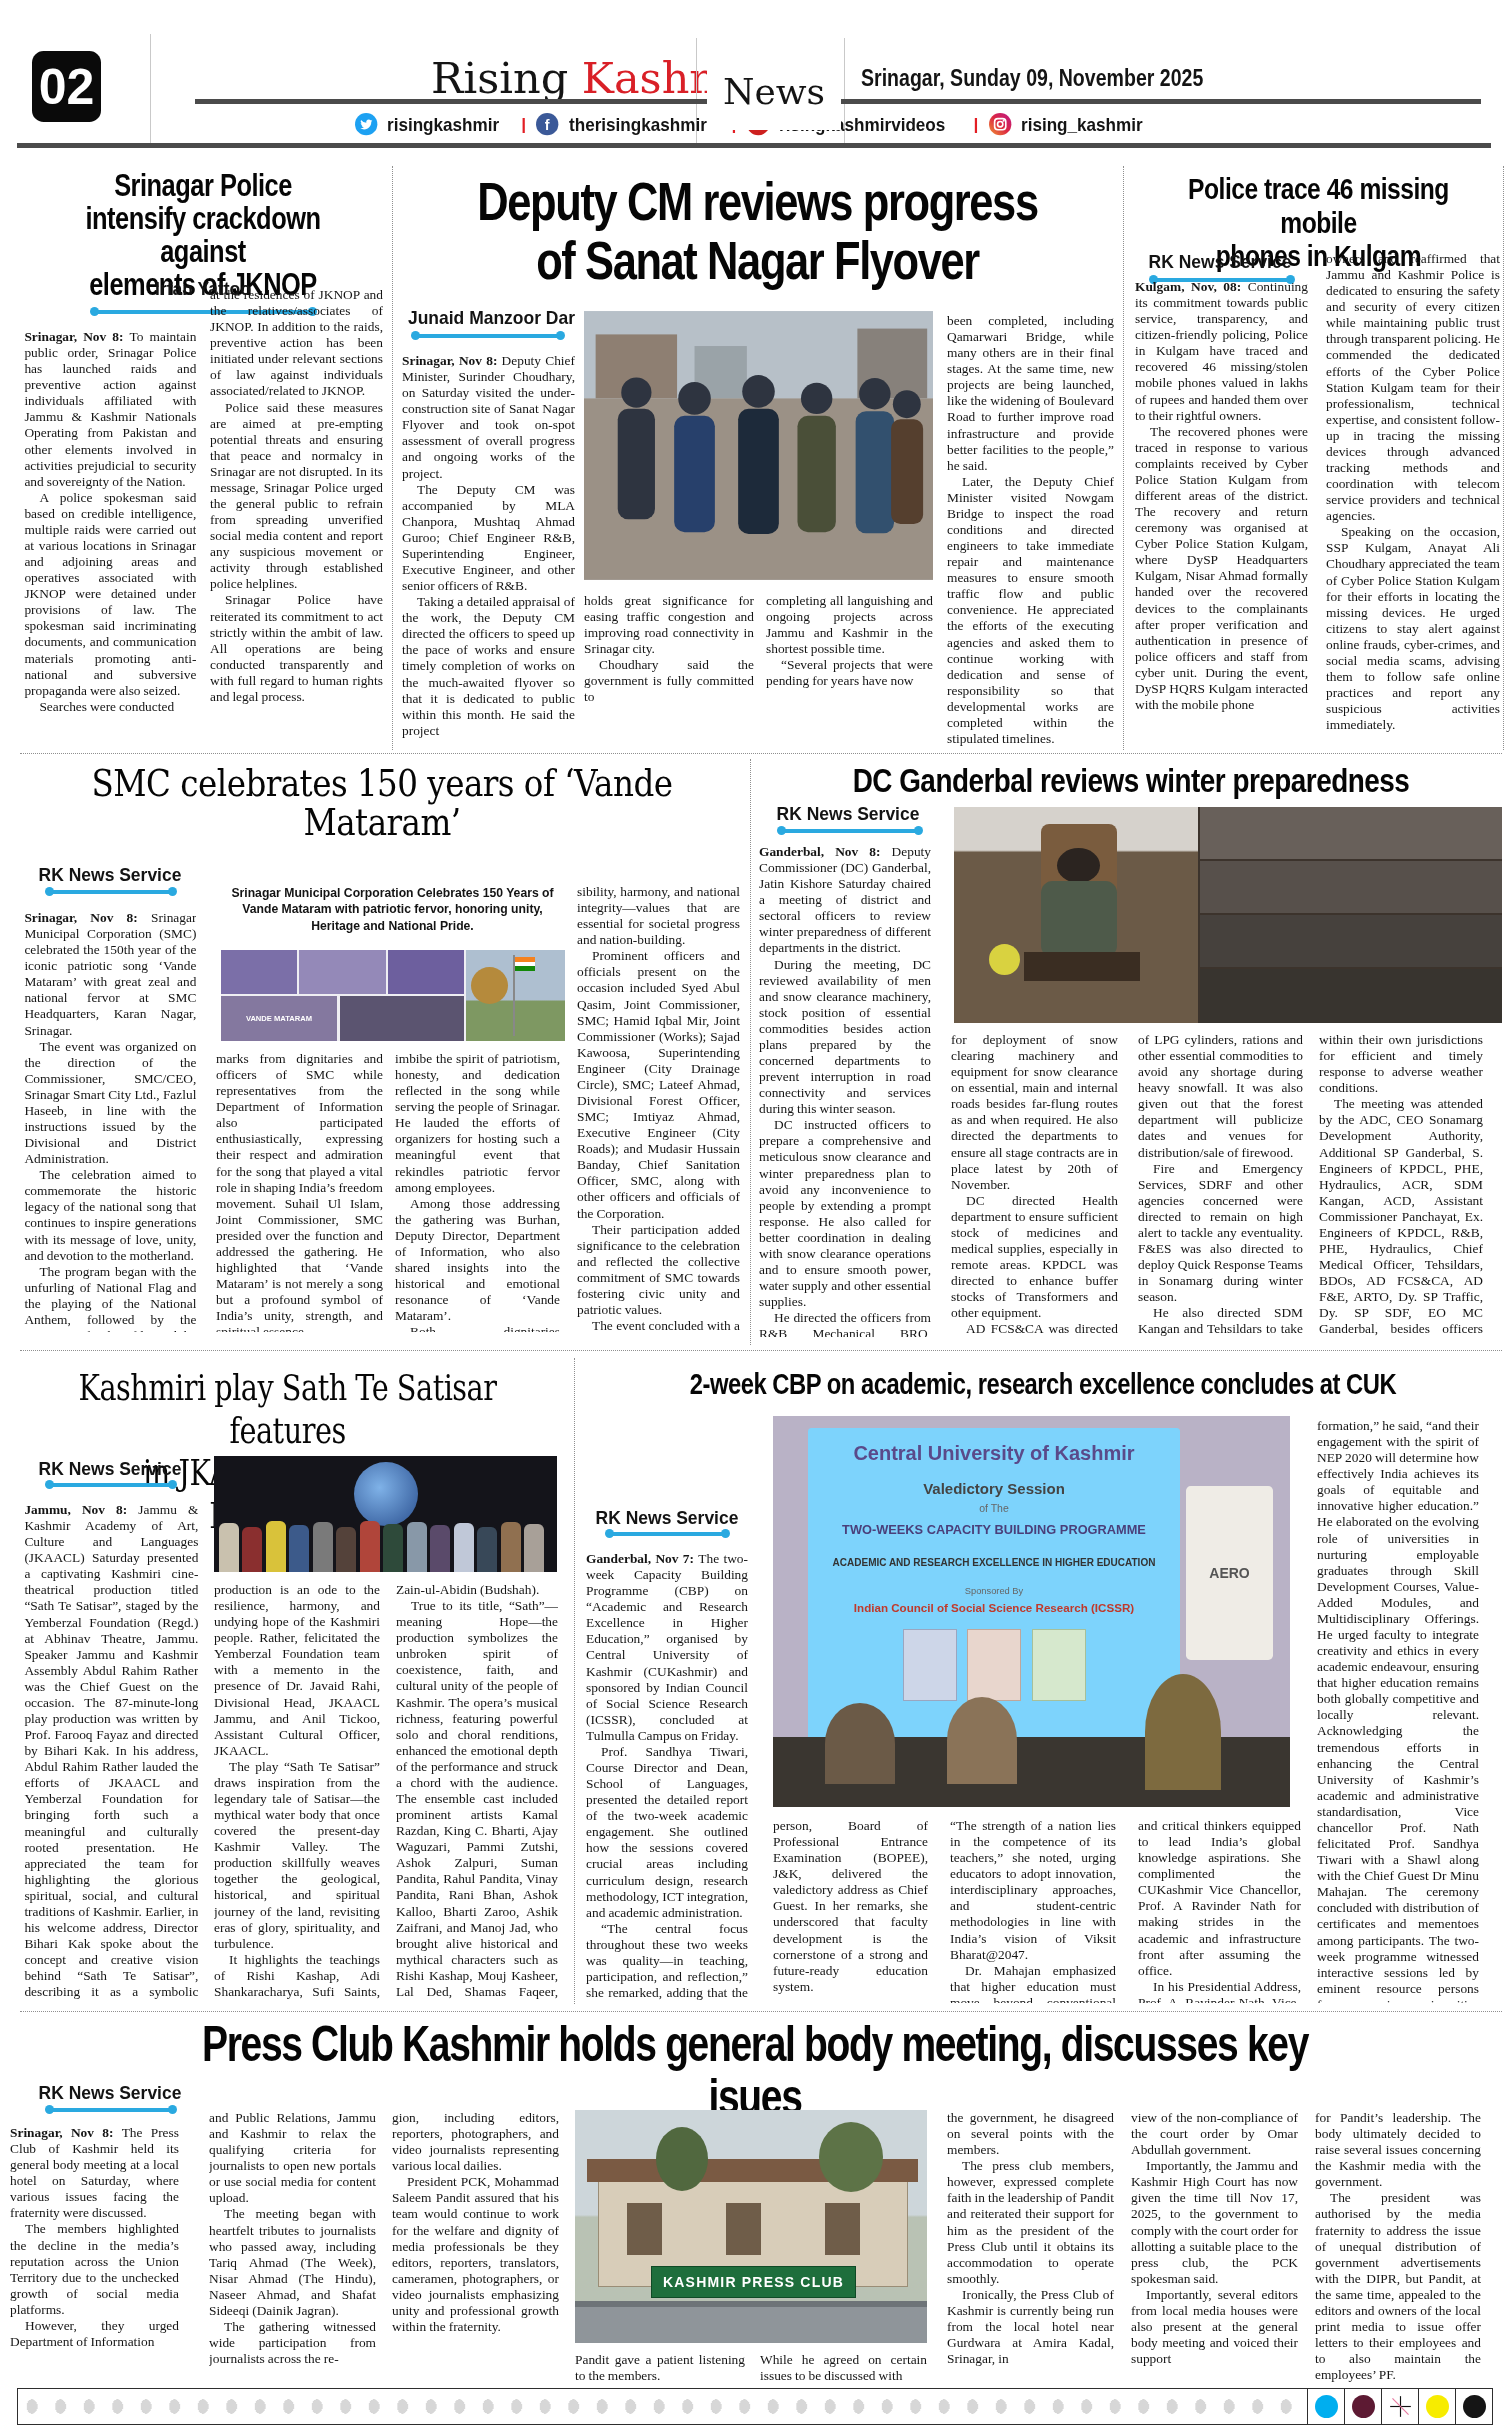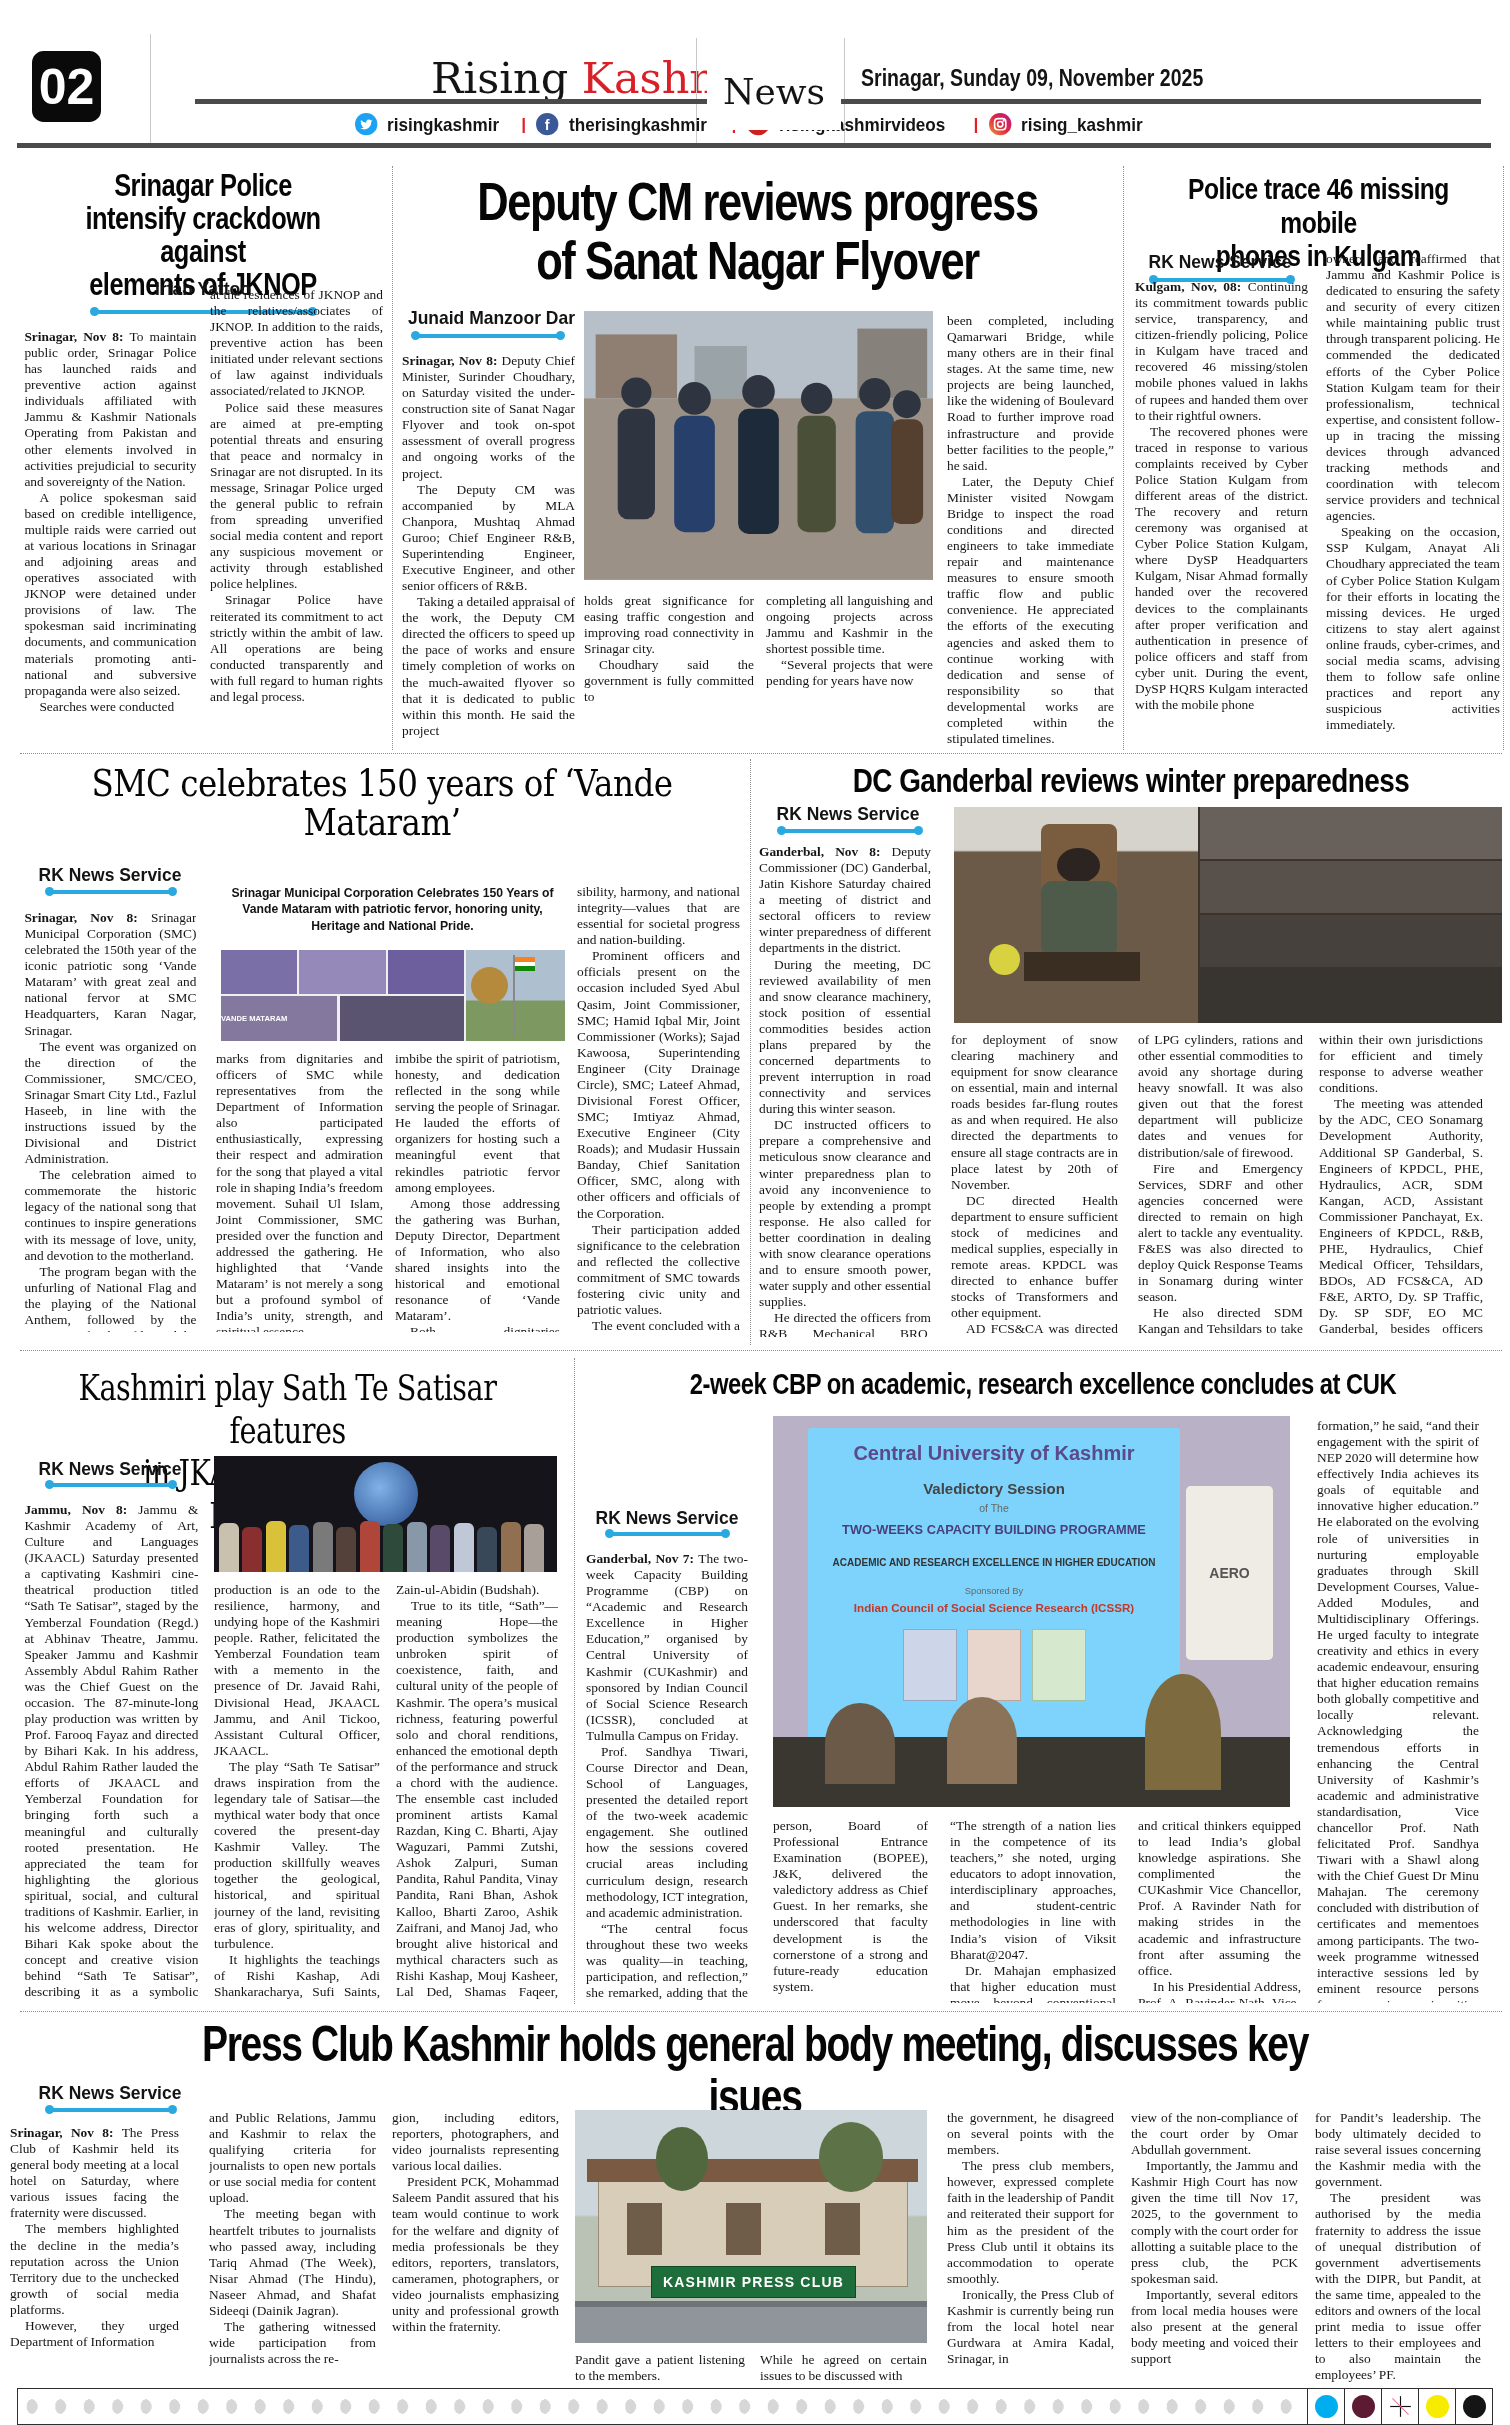--- a/index.html
+++ b/index.html
@@ -220,21 +220,21 @@
         <p>The celebration aimed to commemorate the historic legacy of the national song that continues to inspire generations with its message of love, unity, and devotion to the motherland.</p>
         <p>The program began with the unfurling of National Flag and the playing of the National Anthem, followed by the screening of a short film and the National Song ‘Vande Mataram’, presented with dignity and pride, creating an atmosphere charged with patriotic emotion.</p>
       </div>
 
     <div class="abs cap" style="left:221px;top:885px;width:343px;font-size:12.2px;line-height:1.35;">Srinagar Municipal Corporation Celebrates 150 Years of Vande Mataram with patriotic fervor, honoring unity, Heritage and National Pride.</div>
 
     <div class="photo" style="left:221px;top:950px;width:344px;height:91px;background:#efeef3;">
       <div style="position:absolute;left:0;top:0;width:76px;height:44px;background:#7b6fa8;"></div>
       <div style="position:absolute;left:78px;top:0;width:87px;height:44px;background:#9489b8;"></div>
       <div style="position:absolute;left:167px;top:0;width:76px;height:44px;background:#6d5f9e;"></div>
-      <div style="position:absolute;left:0;top:46px;width:116px;height:45px;background:#84789f;display:flex;align-items:center;justify-content:flex-start;">
+      <div style="position:absolute;left:0;top:46px;width:116px;height:45px;background:#84789f;display:flex;align-items:center;justify-content:center;">
         <span style="font-family:'Liberation Sans',sans-serif;font-weight:800;font-size:7.6px;color:#fff;">VANDE MATARAM</span>
       </div>
       <div style="position:absolute;left:119px;top:46px;width:124px;height:45px;background:#5b5470;"></div>
       <div style="position:absolute;left:245px;top:0;width:99px;height:91px;background:linear-gradient(#aebfd0 55%,#7e9862 56%);">
         <div style="position:absolute;left:47px;top:4.7px;width:2.3px;height:81px;background:#888;"></div>
         <div style="position:absolute;left:49px;top:7px;width:20px;height:4.7px;background:#f5821f;"></div>
         <div style="position:absolute;left:49px;top:11.6px;width:20px;height:4.7px;background:#ffffff;"></div>
         <div style="position:absolute;left:49px;top:16.3px;width:20px;height:4.7px;background:#138808;"></div>
         <div style="position:absolute;left:4.7px;top:17.4px;width:37px;height:37px;border-radius:50%;background:#b58a3c;"></div>
       </div>

